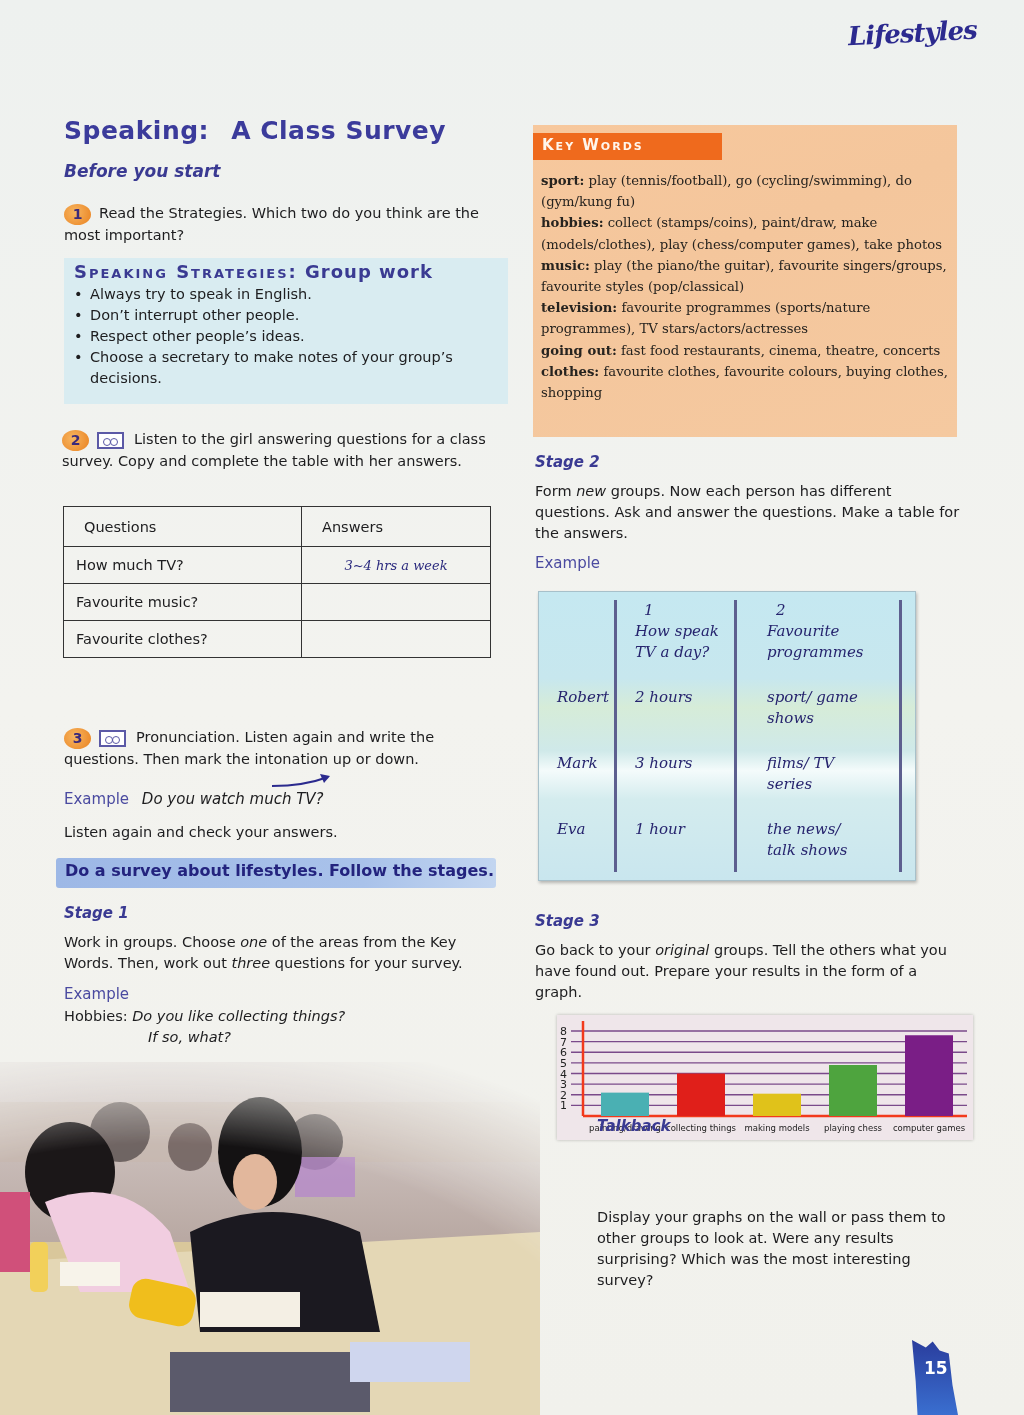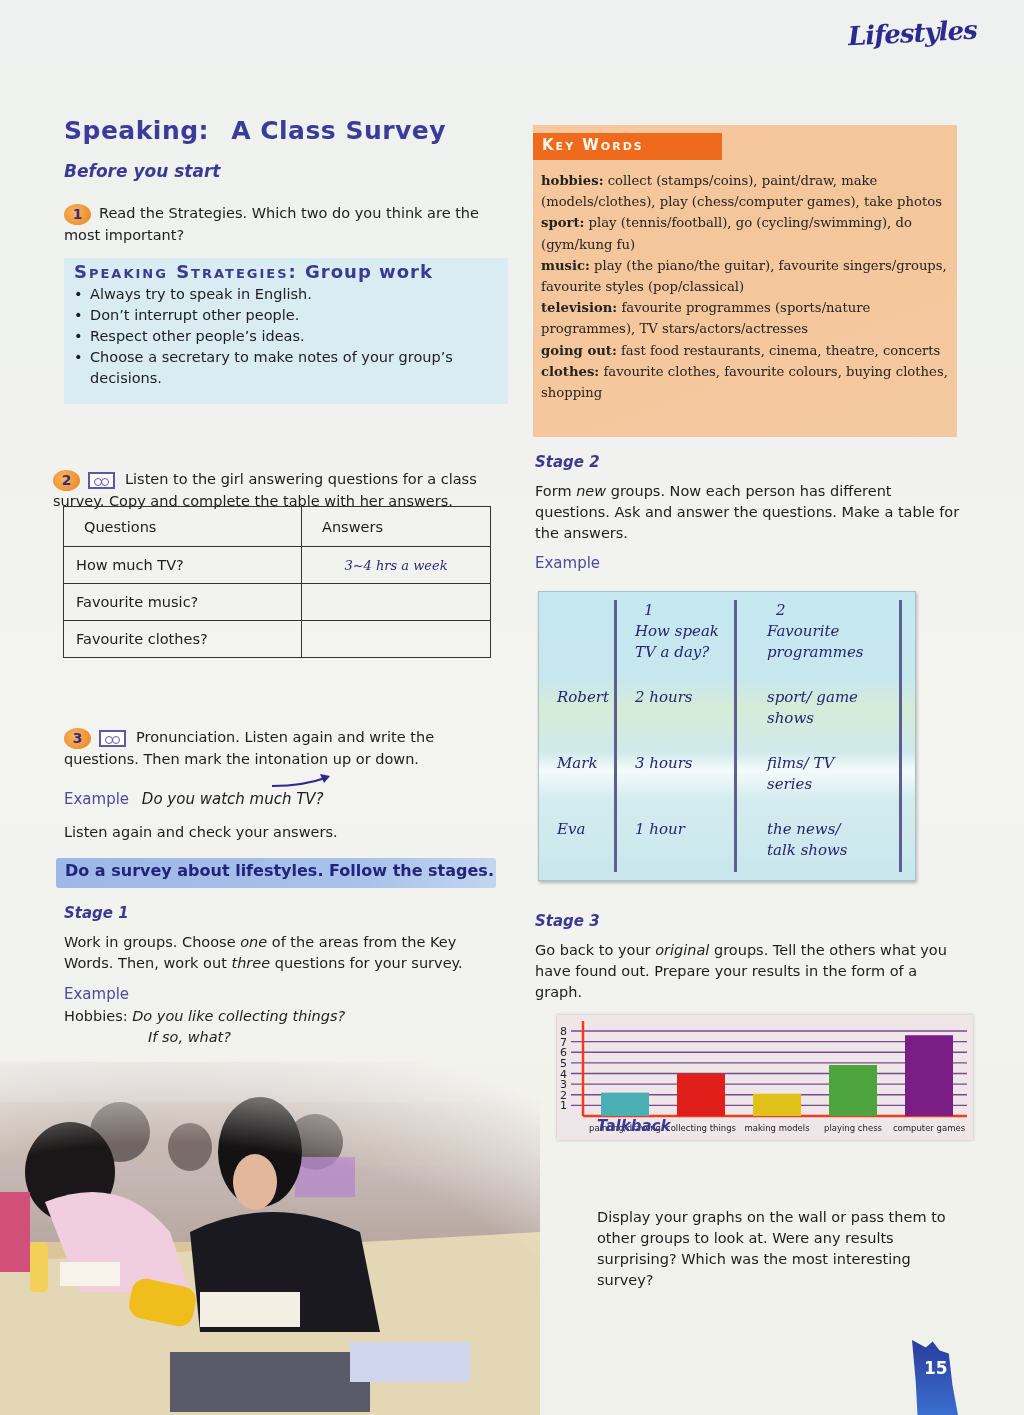--- a/index.html
+++ b/index.html
@@ -159,21 +159,21 @@
     <span>Group work</span>
   </div>
   <ul class="strategies-list">
     <li>Always try to speak in English.</li>
     <li>Don’t interrupt other people.</li>
     <li>Respect other people’s ideas.</li>
     <li>Choose a secretary to make notes of your group’s decisions.</li>
   </ul>
 </div>
 
-<div class="abs body-text" style="left:53px; top:429px; width:444px;margin-top:40px;">
+<div class="abs body-text" style="left:62px; top:429px; width:444px;">
   <span class="badge">2</span><span class="cassette"></span><span>Listen to the girl answering questions for a class survey. Copy and complete the table with her answers.</span>
 </div>
 
 <table class="survey-table">
   <tbody>
       <tr>
     <th class="col-q" style="padding-left:20px;">Questions</th>
     <th style="padding-left:20px;">Answers</th>
   </tr>
   <tr>
@@ -246,22 +246,22 @@
     <rect x="30" y="180" width="18" height="50" rx="5" fill="#f2d05a"></rect>
     <rect x="170" y="290" width="200" height="60" fill="#5b5a6b"></rect>
     <rect x="350" y="280" width="120" height="40" fill="#cfd6ee"></rect>
     <rect x="0" y="130" width="30" height="80" fill="#d0507a"></rect>
   </svg>
 </div>
 
 <div class="abs keywords-box"></div>
 <div class="abs keywords-header">Key Words</div>
 <div class="abs keywords-body">
+  <div><span class="kw">sport:</span> <span>play (tennis/football), go (cycling/swimming), do (gym/kung fu)</span></div>
   <div><span class="kw">hobbies:</span> <span>collect (stamps/coins), paint/draw, make (models/clothes), play (chess/computer games), take photos</span></div>
-  <div><span class="kw">sport:</span> <span>play (tennis/football), go (cycling/swimming), do (gym/kung fu)</span></div>
   <div><span class="kw">music:</span> <span>play (the piano/the guitar), favourite singers/groups, favourite styles (pop/classical)</span></div>
   <div><span class="kw">television:</span> <span>favourite programmes (sports/nature programmes), TV stars/actors/actresses</span></div>
   <div><span class="kw">going out:</span> <span>fast food restaurants, cinema, theatre, concerts</span></div>
   <div><span class="kw">clothes:</span> <span>favourite clothes, favourite colours, buying clothes, shopping</span></div>
 </div>
 
 <div class="abs stage-head" style="left:535px; top:453px;">Stage 2</div>
 <div class="abs body-text" style="left:535px; top:481px; width:425px;">
   <span>Form </span><em>new</em><span> groups. Now each person has different questions. Ask and answer the questions. Make a table for the answers.</span>
 </div>

